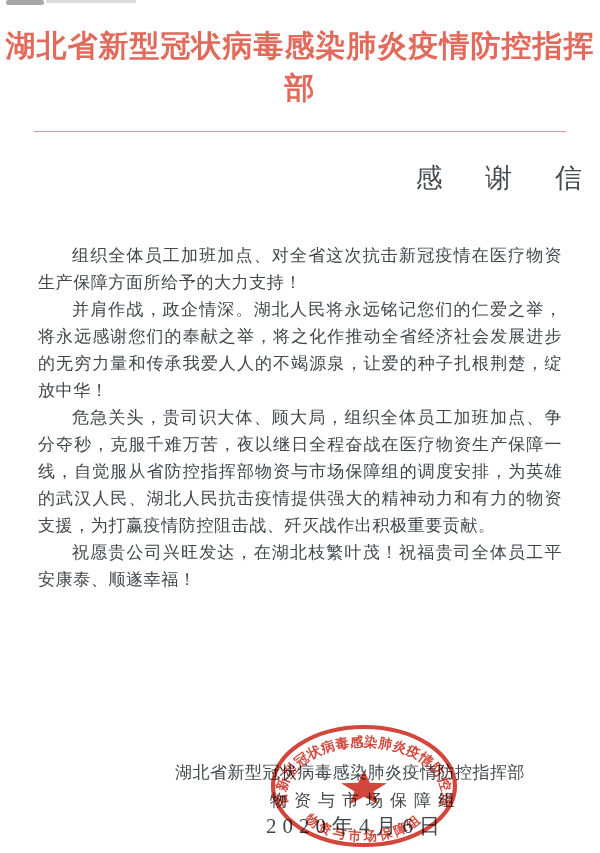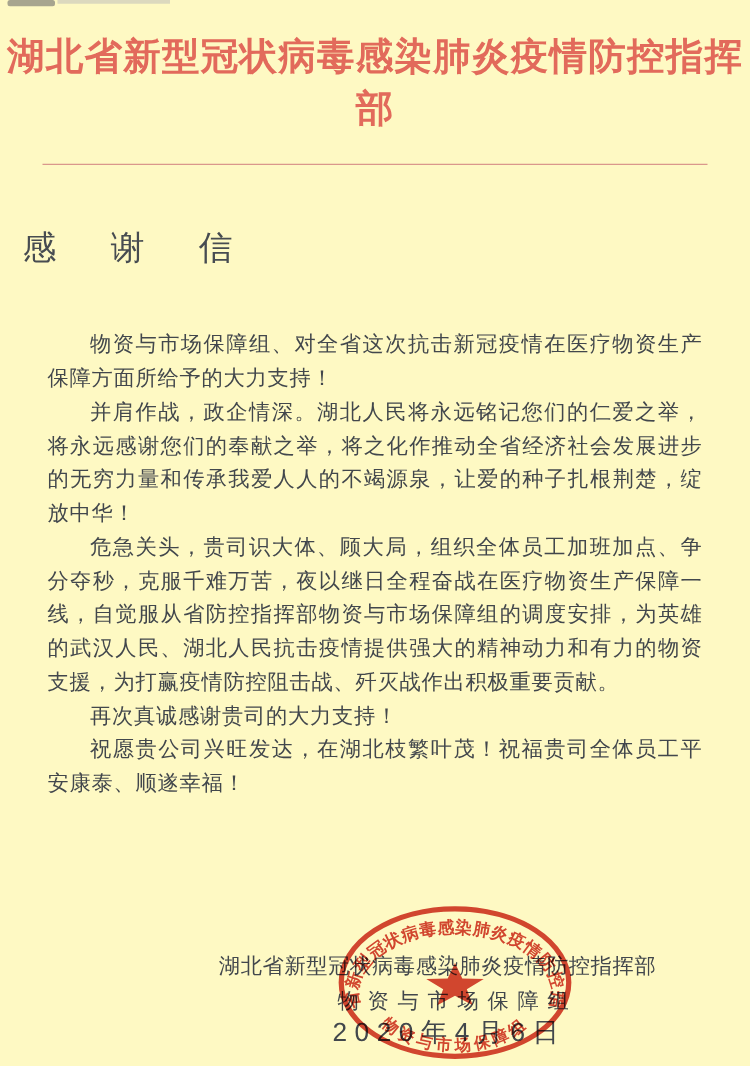--- a/index.html
+++ b/index.html
@@ -1,32 +1,32 @@
 <!DOCTYPE html>
 <html><head>
 <meta charset="utf-8">
 <style>
   html,body{margin:0;padding:0;}
   body{width:600px;height:853px;background:#e9e9e9;}
   .page{
     position:relative;width:600px;height:853px;overflow:hidden;
-    background:#fef9c3;
-    font-family:Liberation Sans, sans-serif;
+    background:#ffffff;
+    font-family:Liberation Serif, serif;
     color:#42474c;
   }
   .smudge-tl{position:absolute;top:0;left:6px;width:38px;height:5px;background:#6d6d6d;opacity:.6;border-radius:2px;}
   .smudge-tl2{position:absolute;top:0;left:46px;width:90px;height:3px;background:#b9b9b9;opacity:.5;}
   .header-title{
     padding-top:25px;text-align:center;
     font-size:30px;font-weight:bold;color:#e26a5b;
     letter-spacing:1px;line-height:42px;
   }
   .divider{margin:22px auto 0;width:532px;height:0;border-top:1.6px solid #d9988c;}
   .letter-title{
-    margin-top:46px;text-align:left;
+    margin-top:26px;text-align:right;
     font-size:27px;color:#474c51;font-weight:normal;
     letter-spacing:18px;text-indent:18px;line-height:40px;
   }
   .body-text{
     margin:44px 38px 0 38px;
     font-size:17px;line-height:27px;letter-spacing:0.6px;
     text-align:justify;
   }
   .body-text p{margin:0;}
   .salutation{text-indent:0;}
@@ -50,24 +50,23 @@
   <div class="smudge-tl"></div>
   <div class="smudge-tl2"></div>
 
   <div class="header-title">湖北省新型冠状病毒感染肺炎疫情防控指挥部</div>
 
   <div class="divider"></div>
 
   <div class="letter-title">感 谢 信</div>
 
   <div class="body-text">
-    <p class="para">物资与市场保障组、对全省这次抗击新冠疫情在医疗物资生产保障方面所给予的大力支持！</p>
+    <p class="para">组织全体员工加班加点、对全省这次抗击新冠疫情在医疗物资生产保障方面所给予的大力支持！</p>
     <p class="para">并肩作战，政企情深。湖北人民将永远铭记您们的仁爱之举，将永远感谢您们的奉献之举，将之化作推动全省经济社会发展进步的无穷力量和传承我爱人人的不竭源泉，让爱的种子扎根荆楚，绽放中华！</p>
     <p class="para">危急关头，贵司识大体、顾大局，组织全体员工加班加点、争分夺秒，克服千难万苦，夜以继日全程奋战在医疗物资生产保障一线，自觉服从省防控指挥部物资与市场保障组的调度安排，为英雄的武汉人民、湖北人民抗击疫情提供强大的精神动力和有力的物资支援，为打赢疫情防控阻击战、歼灭战作出积极重要贡献。</p>
-    <p class="para">再次真诚感谢贵司的大力支持！</p>
     <p class="para">祝愿贵公司兴旺发达，在湖北枝繁叶茂！祝福贵司全体员工平安康泰、顺遂幸福！</p>
   </div>
 
   <div class="sig-org">湖北省新型冠状病毒感染肺炎疫情防控指挥部</div>
   <div class="sig-dept">物资与市场保障组</div>
   <div class="sig-date">2020年4月6日</div>
 
   <svg class="seal" viewBox="-99 -66 198 132">
     <defs>
       <path id="sealTopArc" d="M -77,16 A 78,48 0 1 1 77,16" fill="none"></path>

